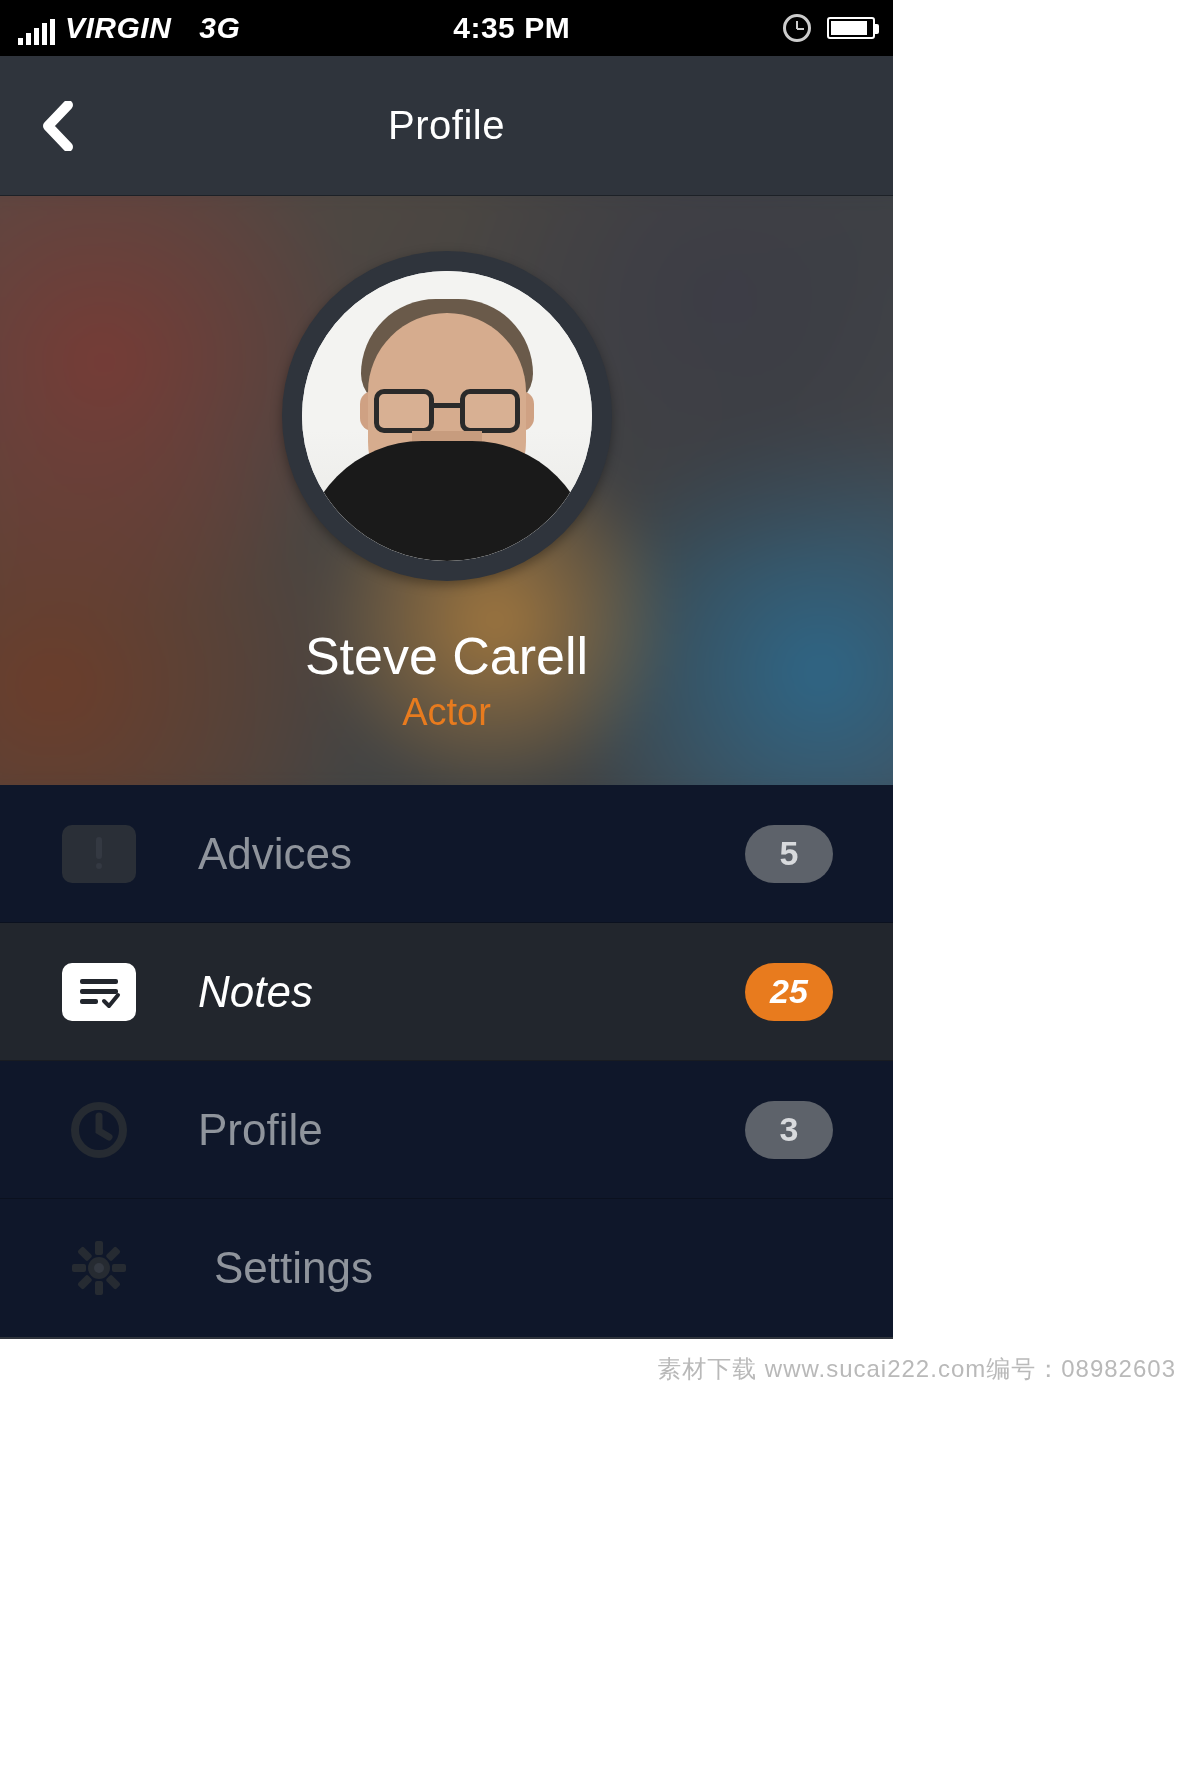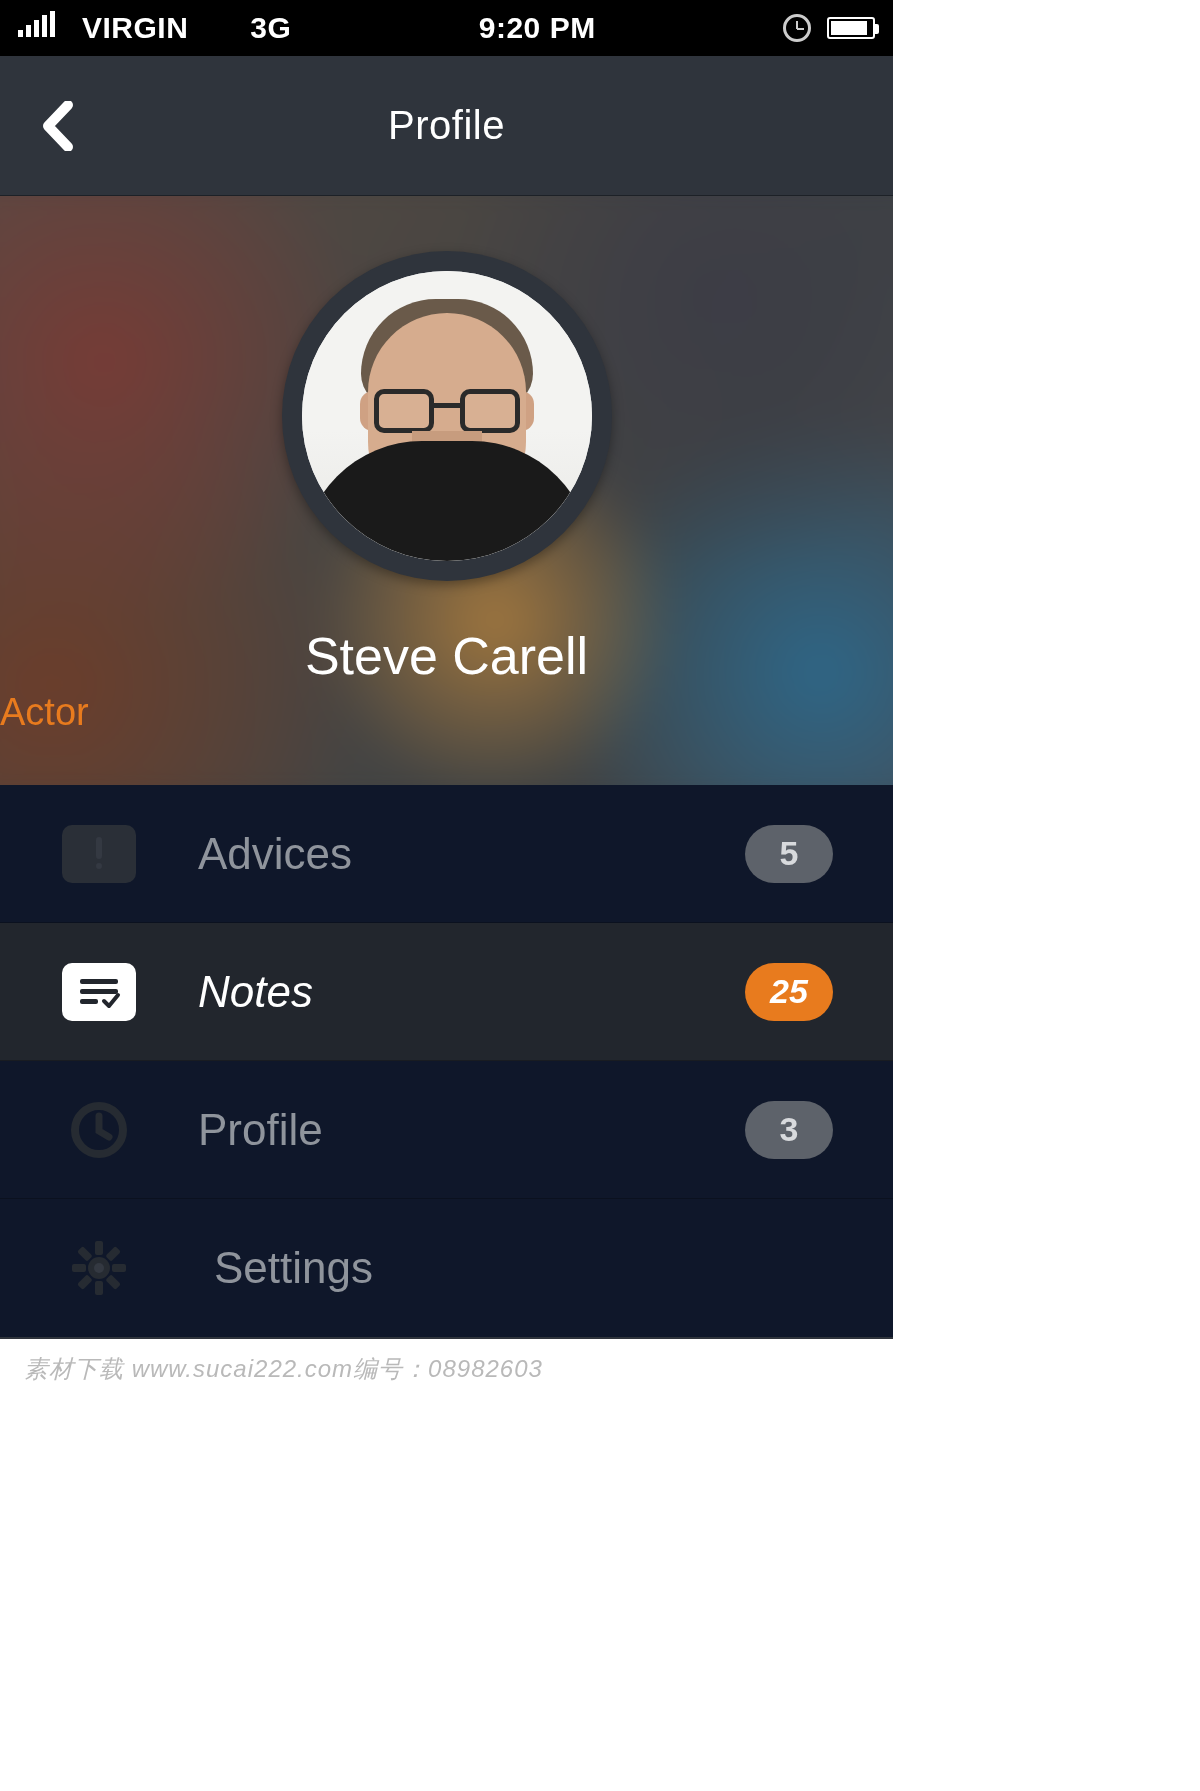--- a/index.html
+++ b/index.html
@@ -1,21 +1,21 @@
 <!DOCTYPE html>
 <html><head>
 <meta charset="utf-8">
 <style>
   * { margin:0; padding:0; box-sizing:border-box; font-family:-apple-system, Helvetica, Arial, sans-serif; }
   body { background:#ffffff; width:1200px; }
   .device { width:893px; height:1339px; background:#2f343c; position:relative; overflow:hidden; }
 
   
   .status-bar { height:56px; background:#000; color:#fff; display:flex; align-items:center; padding:0 18px; font-size:30px; font-weight:600; letter-spacing:0.5px; }
-  .status-left { display:flex; align-items:flex-start; gap:27px; }
+  .status-left { display:flex; align-items:flex-end; gap:10px;font-style:italic; }
   .signal { display:flex; align-items:flex-end; gap:3px; height:26px; }
   .signal span { width:5px; background:#fff; display:block; }
   .signal span:nth-child(1){height:7px;}
   .signal span:nth-child(2){height:12px;}
   .signal span:nth-child(3){height:17px;}
   .signal span:nth-child(4){height:22px;}
   .signal span:nth-child(5){height:26px;}
   .status-center { flex:1; text-align:center; font-weight:700; }
   .status-right { display:flex; align-items:center; gap:16px; }
   .clock-icon { width:28px; height:28px; border:3px solid #ccc; border-radius:50%; position:relative; }
@@ -55,35 +55,35 @@
   .avatar .ear { position:absolute; top:120px; width:26px; height:40px; background:#cfa183; border-radius:14px;}
   .avatar .ear.l { left:58px;} .avatar .ear.r { right:58px;}
   .avatar .glasses { position:absolute; top:118px; left:50%; transform:translateX(-50%); width:146px; height:46px;}
   .avatar .lens { position:absolute; width:60px; height:44px; border:5px solid #2a2a2a; border-radius:10px; background:rgba(255,255,255,0.05);}
   .avatar .lens.l { left:0;} .avatar .lens.r { right:0;}
   .avatar .bridge { position:absolute; left:60px; right:60px; top:14px; height:5px; background:#2a2a2a;}
   .avatar .beard { position:absolute; top:178px; left:50%; transform:translateX(-50%); width:130px; height:78px; background:linear-gradient(#9a8977, #7c6f5f); border-radius:0 0 64px 64px; opacity:0.8;}
   .avatar .mouth { position:absolute; top:208px; left:50%; transform:translateX(-50%); width:46px; height:8px; background:#7a4d44; border-radius:5px;}
 
   .person-name { position:absolute; top:430px; left:0; right:0; text-align:center; color:#fff; font-size:52px; font-weight:500;}
-  .person-role { position:absolute; top:495px; left:0; right:0; color:#e87b1e; font-size:38px; font-weight:500;}
+  .person-role { position:absolute; top:495px; left:0; right:0; text-align:center; color:#e87b1e; font-size:38px; font-weight:500;}
 
   
   .menu { }
   .menu-item { height:138px; display:flex; align-items:center; padding:0 60px; border-bottom:1px solid rgba(0,0,0,0.25); cursor:pointer; background:#0f172a;}
   .menu-item .icon-slot { width:78px; height:58px; display:flex; align-items:center; justify-content:center; margin-right:60px;}
   .menu-item .label { flex:1; color:#8f949c; font-size:44px; font-weight:400;}
   .menu-item .badge { min-width:88px; height:58px; border-radius:30px; background:#5d626a; color:#d8dadd; font-size:34px; font-weight:600; display:flex; align-items:center; justify-content:center; padding:0 22px;}
   .menu-item.active { background:#22262d;font-style:italic; }
   .menu-item.active .label { color:#fff; font-weight:500;}
   .menu-item.active .badge { background:#e87b1e; color:#fff;}
   .menu-item.active .icon-box { background:#fff; }
   .icon-box { width:74px; height:58px; background:#2a2f37; border-radius:10px; display:flex; align-items:center; justify-content:center;}
   .icon-plain { width:64px; height:64px; display:flex; align-items:center; justify-content:center;}
-  .watermark { width:1200px; background:#fff; color:#b9b9b9; font-size:24px; padding:14px 24px; display:flex; justify-content:flex-start; font-family:Arial, sans-serif; letter-spacing:1px;font-style:italic;}
+  .watermark { width:1200px; background:#fff; color:#b9b9b9; font-size:24px; padding:14px 24px; display:flex; justify-content:flex-end; font-family:Arial, sans-serif; letter-spacing:1px;}
 
   .page { width:1200px; background:#fff;}
 </style>
 </head>
 <body>
 
 <div class="page">
 <div class="device">
 
   <div class="status-bar">
@@ -92,21 +92,21 @@
         <span></span>
             <span></span>
             <span></span>
             <span></span>
             <span></span>
       </div>
       <span>VIRGIN</span>
       <span style="width:8px"></span>
       <span>3G</span>
     </div>
-    <div class="status-center">9:20 PM</div>
+    <div class="status-center">4:35 PM</div>
     <div class="status-right">
       <div class="clock-icon"></div>
       <div class="battery">
             <div class="battery-fill"></div>
           </div>
     </div>
   </div>
 
   <div class="nav-header">
     <div class="back-btn">

